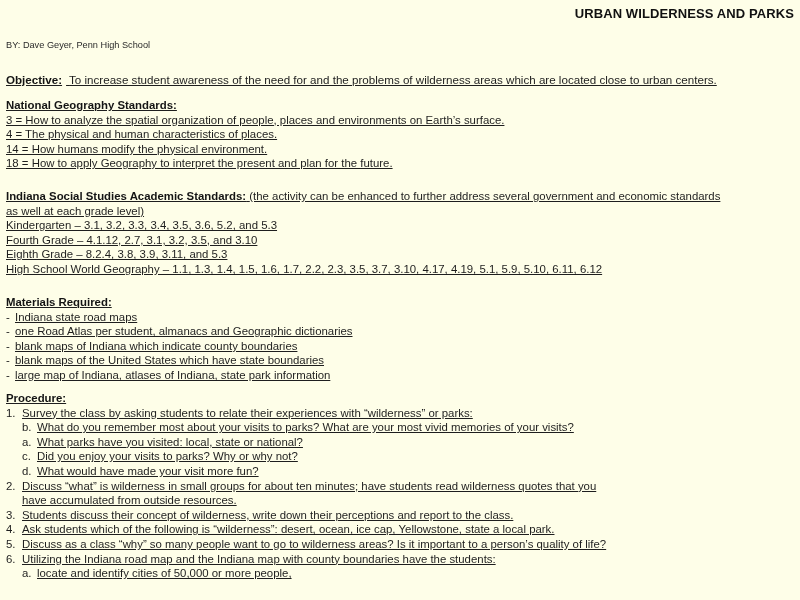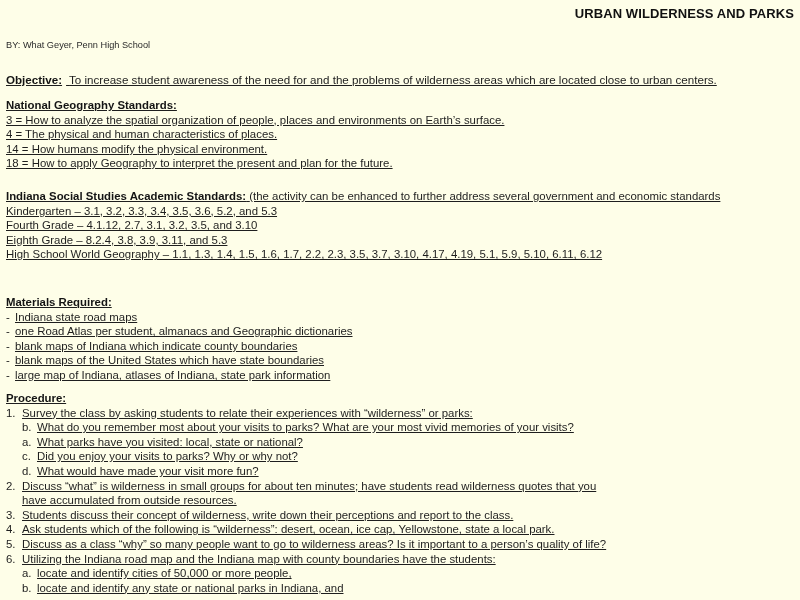--- a/index.html
+++ b/index.html
@@ -74,21 +74,21 @@
 </head>
 <body>
 
 <div class="page">
 
   <div class="title">URBAN WILDERNESS AND PARKS</div>
 
   <div class="byline">
     <div class="line">
       <span>BY:</span>
-      <span>What Geyer, Penn High School</span>
+      <span>Dave Geyer, Penn High School</span>
     </div>
   </div>
 
   <div class="block objective">
     <span class="heading">Objective:</span>
     <span>To increase student awareness of the need for and the problems of wilderness areas which are located close to urban centers.</span>
   </div>
 
   <div class="block nat">
     <div class="heading">National Geography Standards:</div>
@@ -96,20 +96,21 @@
     <div class="line">4 = The physical and human characteristics of places.</div>
     <div class="line">14 = How humans modify the physical environment.</div>
     <div class="line">18 = How to apply Geography to interpret the present and plan for the future.</div>
   </div>
 
   <div class="block ind">
     <div class="line">
       <span class="heading">Indiana Social Studies Academic Standards:</span>
       <span>(the activity can be enhanced to further address several government and economic standards</span>
     </div>
+    <div class="line">as well at each grade level)</div>
     <div class="line">Kindergarten – 3.1, 3.2, 3.3, 3.4, 3.5, 3.6, 5.2, and 5.3</div>
     <div class="line">Fourth Grade – 4.1.12, 2.7, 3.1, 3.2, 3.5, and 3.10</div>
     <div class="line">Eighth Grade – 8.2.4, 3.8, 3.9, 3.11, and 5.3</div>
     <div class="line">High School World Geography – 1.1, 1.3, 1.4, 1.5, 1.6, 1.7, 2.2, 2.3, 3.5, 3.7, 3.10, 4.17, 4.19, 5.1, 5.9, 5.10, 6.11, 6.12</div>
   </div>
 
   <div class="block mat">
     <div class="heading">Materials Required:</div>
     <div class="dash-item">
       <span class="dash">-</span><span>Indiana state road maps</span>
@@ -160,18 +161,15 @@
     </div>
     <div class="num-item">
       <span class="num">5.</span><span>Discuss as a class “why” so many people want to go to wilderness areas?  Is it important to a person’s quality of life?</span>
     </div>
     <div class="num-item">
       <span class="num">6.</span><span>Utilizing the Indiana road map and the Indiana map with county boundaries have the students:</span>
     </div>
     <div class="sub-item">
       <span class="letter">a.</span><span>locate and identify cities of 50,000 or more people,</span>
     </div>
-    <div class="sub-item">
-      <span class="letter">b.</span><span>locate and identify any state or national parks in Indiana, and</span>
-    </div>
   </div>
 
 </div>
 
 </body></html>

